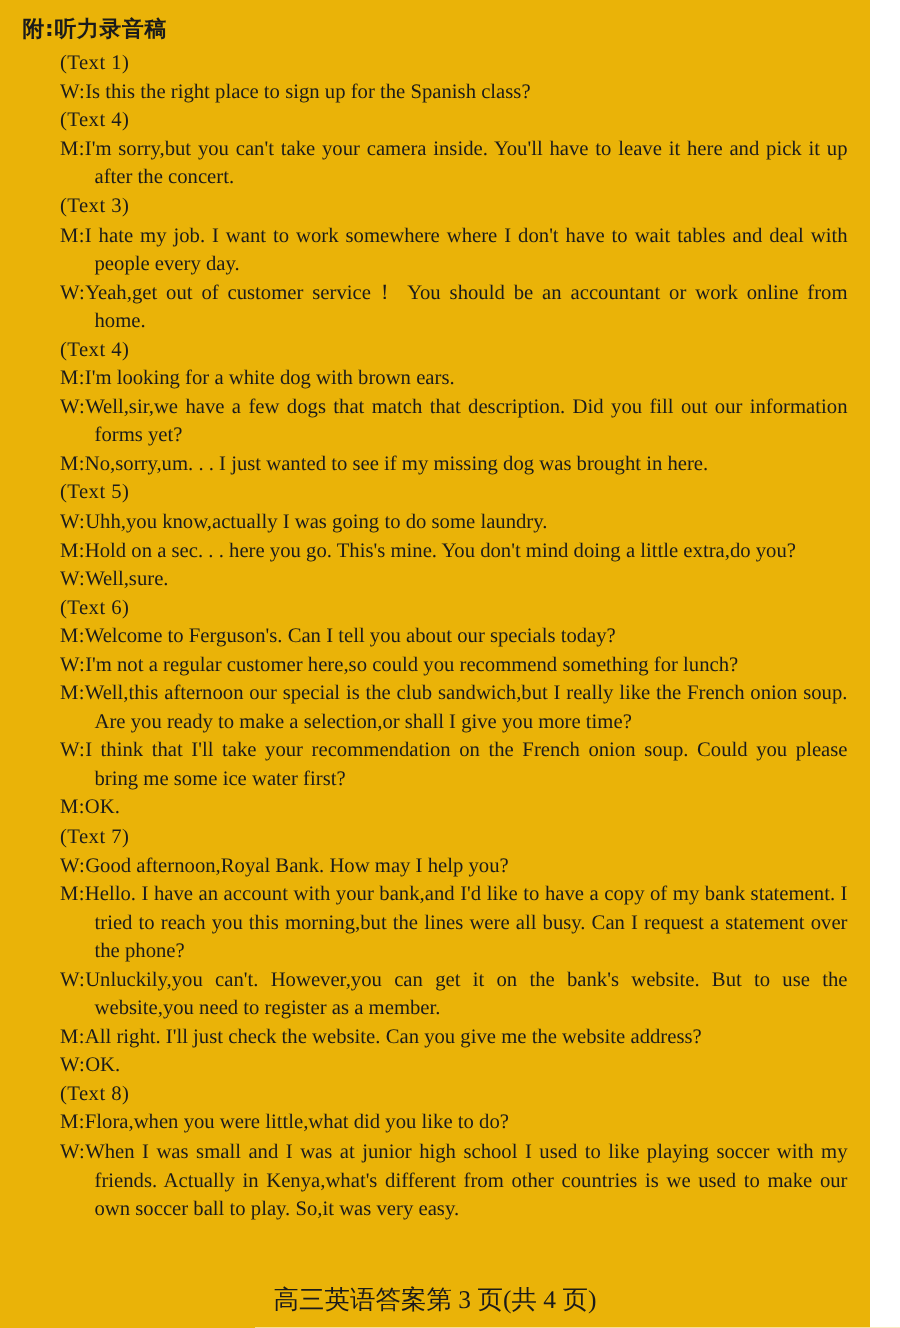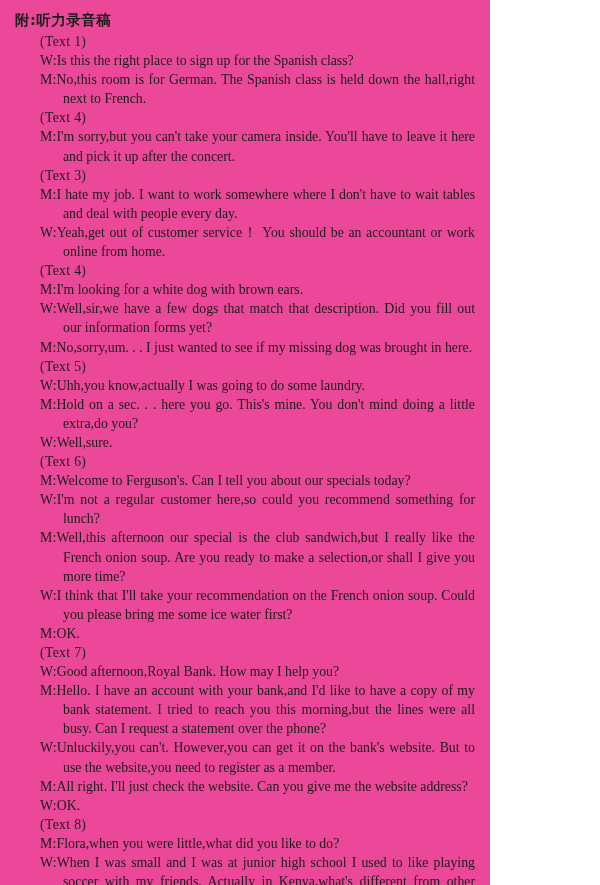--- a/index.html
+++ b/index.html
@@ -1,21 +1,21 @@
 <!DOCTYPE html>
 <html><head>
 <meta charset="utf-8">
 <style>
   html, body { margin: 0; padding: 0; background: #ffffff; }
   .page {
-    width: 490px;
+    width: 580px;
     height: 885px;
     box-sizing: border-box;
     padding: 10px 15px 8px 15px;
-    background: #ec4899;
+    background: #eab308;
     color: #1b1b1b;
     font-family: "Liberation Serif", "DejaVu Serif", serif;
     display: flex;
     flex-direction: column;
     overflow: hidden;
   }
   .doc-header {
     font-family: "DejaVu Sans", "Liberation Sans", sans-serif;
     font-weight: bold;
     font-size: 14.5px;
@@ -50,21 +50,20 @@
 </style>
 </head>
 <body>
 
 <div class="page">
   <div class="doc-header">附:听力录音稿</div>
 
   <div class="transcript">
       <p class="section-title">(Text 1)</p>
       <p class="line"><span class="speaker">W:</span><span>Is this the right place to sign up for the Spanish class?</span></p>
-      <p class="line"><span class="speaker">M:</span><span>No,this room is for German. The Spanish class is held down the hall,right next to French.</span></p>
       <p class="section-title">(Text 4)</p>
       <p class="line"><span class="speaker">M:</span><span>I'm sorry,but you can't take your camera inside. You'll have to leave it here and pick it up after the concert.</span></p>
       <p class="section-title">(Text 3)</p>
       <p class="line"><span class="speaker">M:</span><span>I hate my job. I want to work somewhere where I don't have to wait tables and deal with people every day.</span></p>
       <p class="line"><span class="speaker">W:</span><span>Yeah,get out of customer service！ You should be an accountant or work online from home.</span></p>
       <p class="section-title">(Text 4)</p>
       <p class="line"><span class="speaker">M:</span><span>I'm looking for a white dog with brown ears.</span></p>
       <p class="line"><span class="speaker">W:</span><span>Well,sir,we have a few dogs that match that description. Did you fill out our information forms yet?</span></p>
       <p class="line"><span class="speaker">M:</span><span>No,sorry,um. . . I just wanted to see if my missing dog was brought in here.</span></p>
       <p class="section-title">(Text 5)</p>

